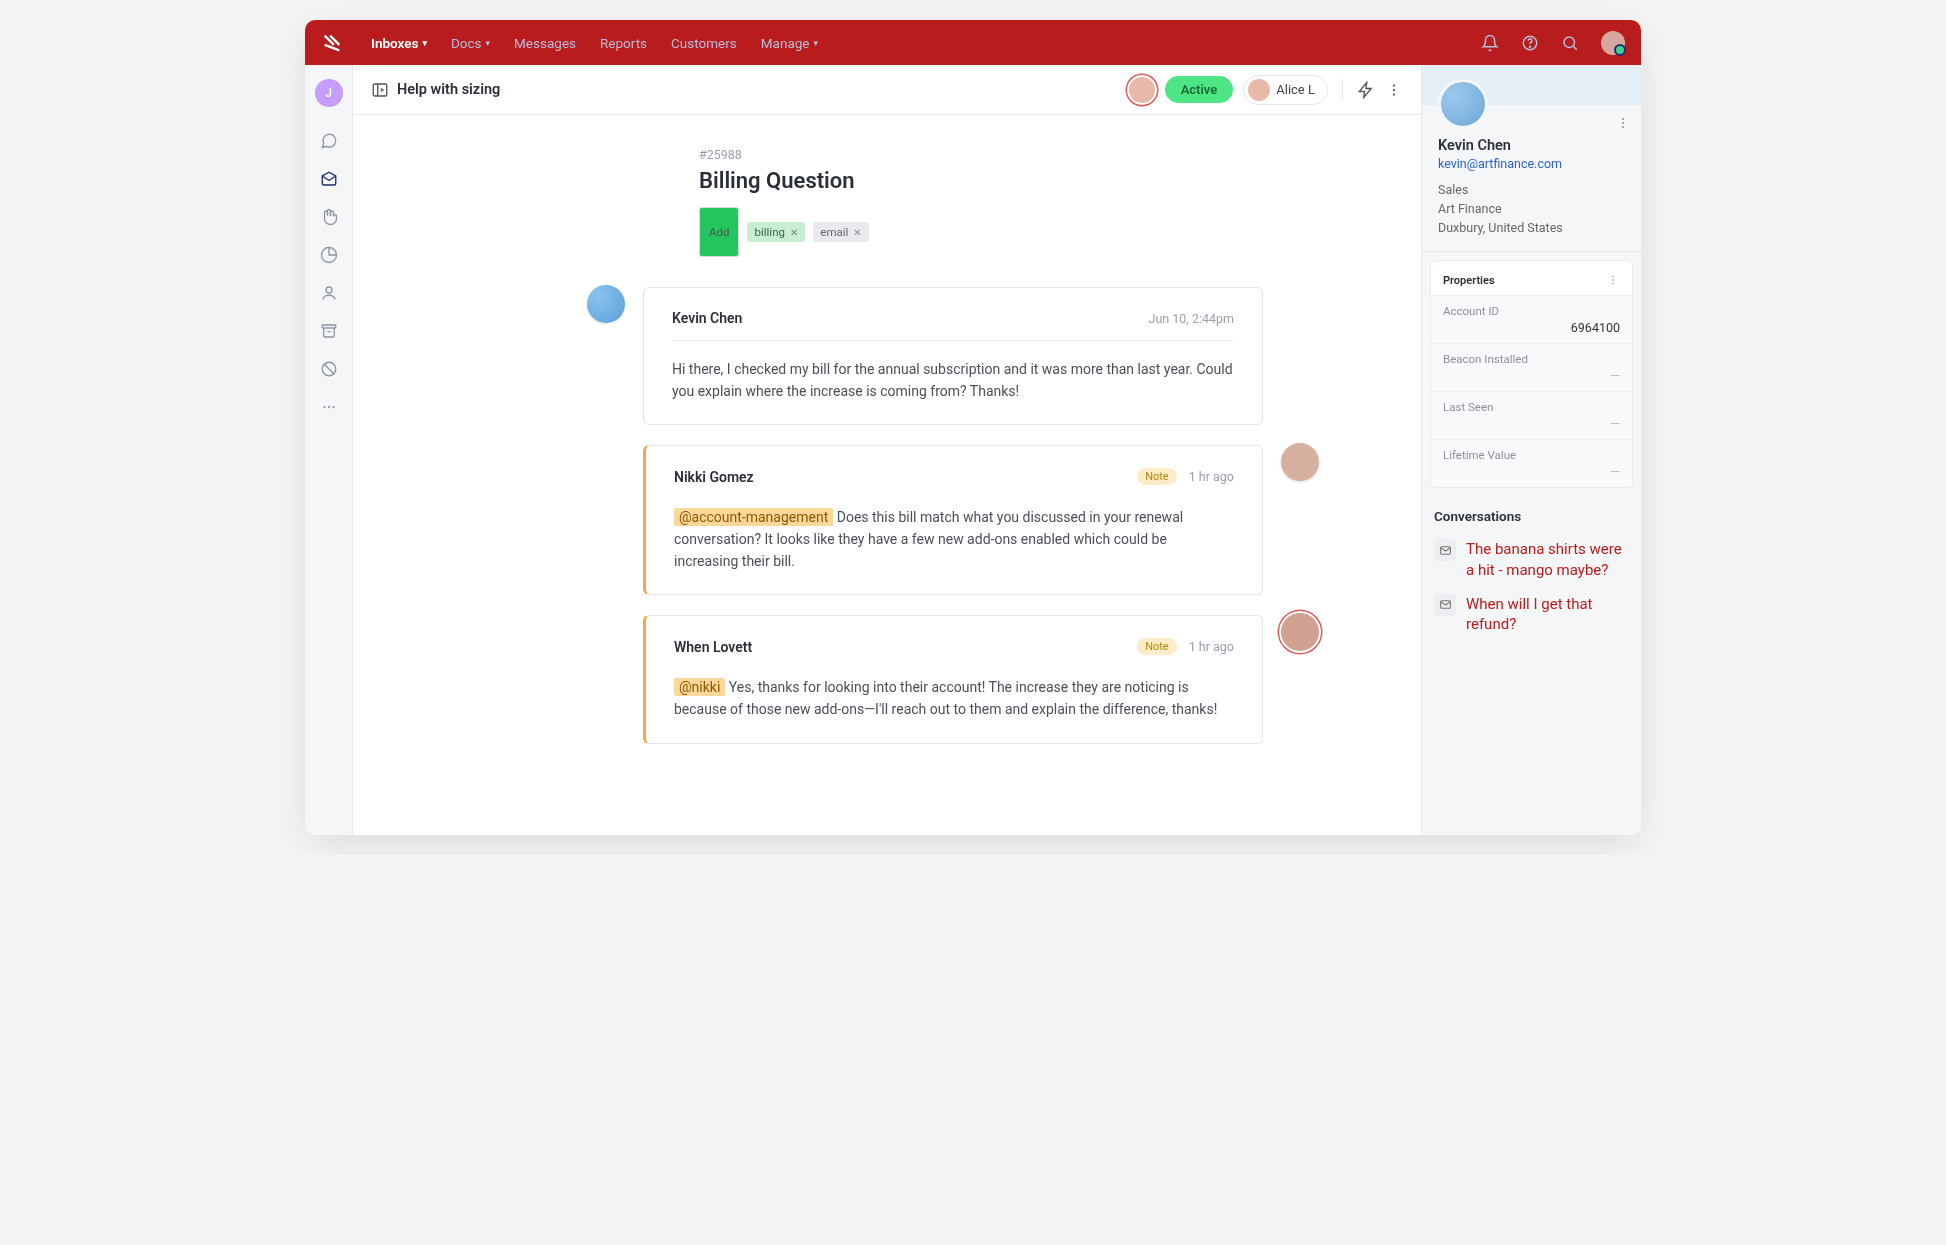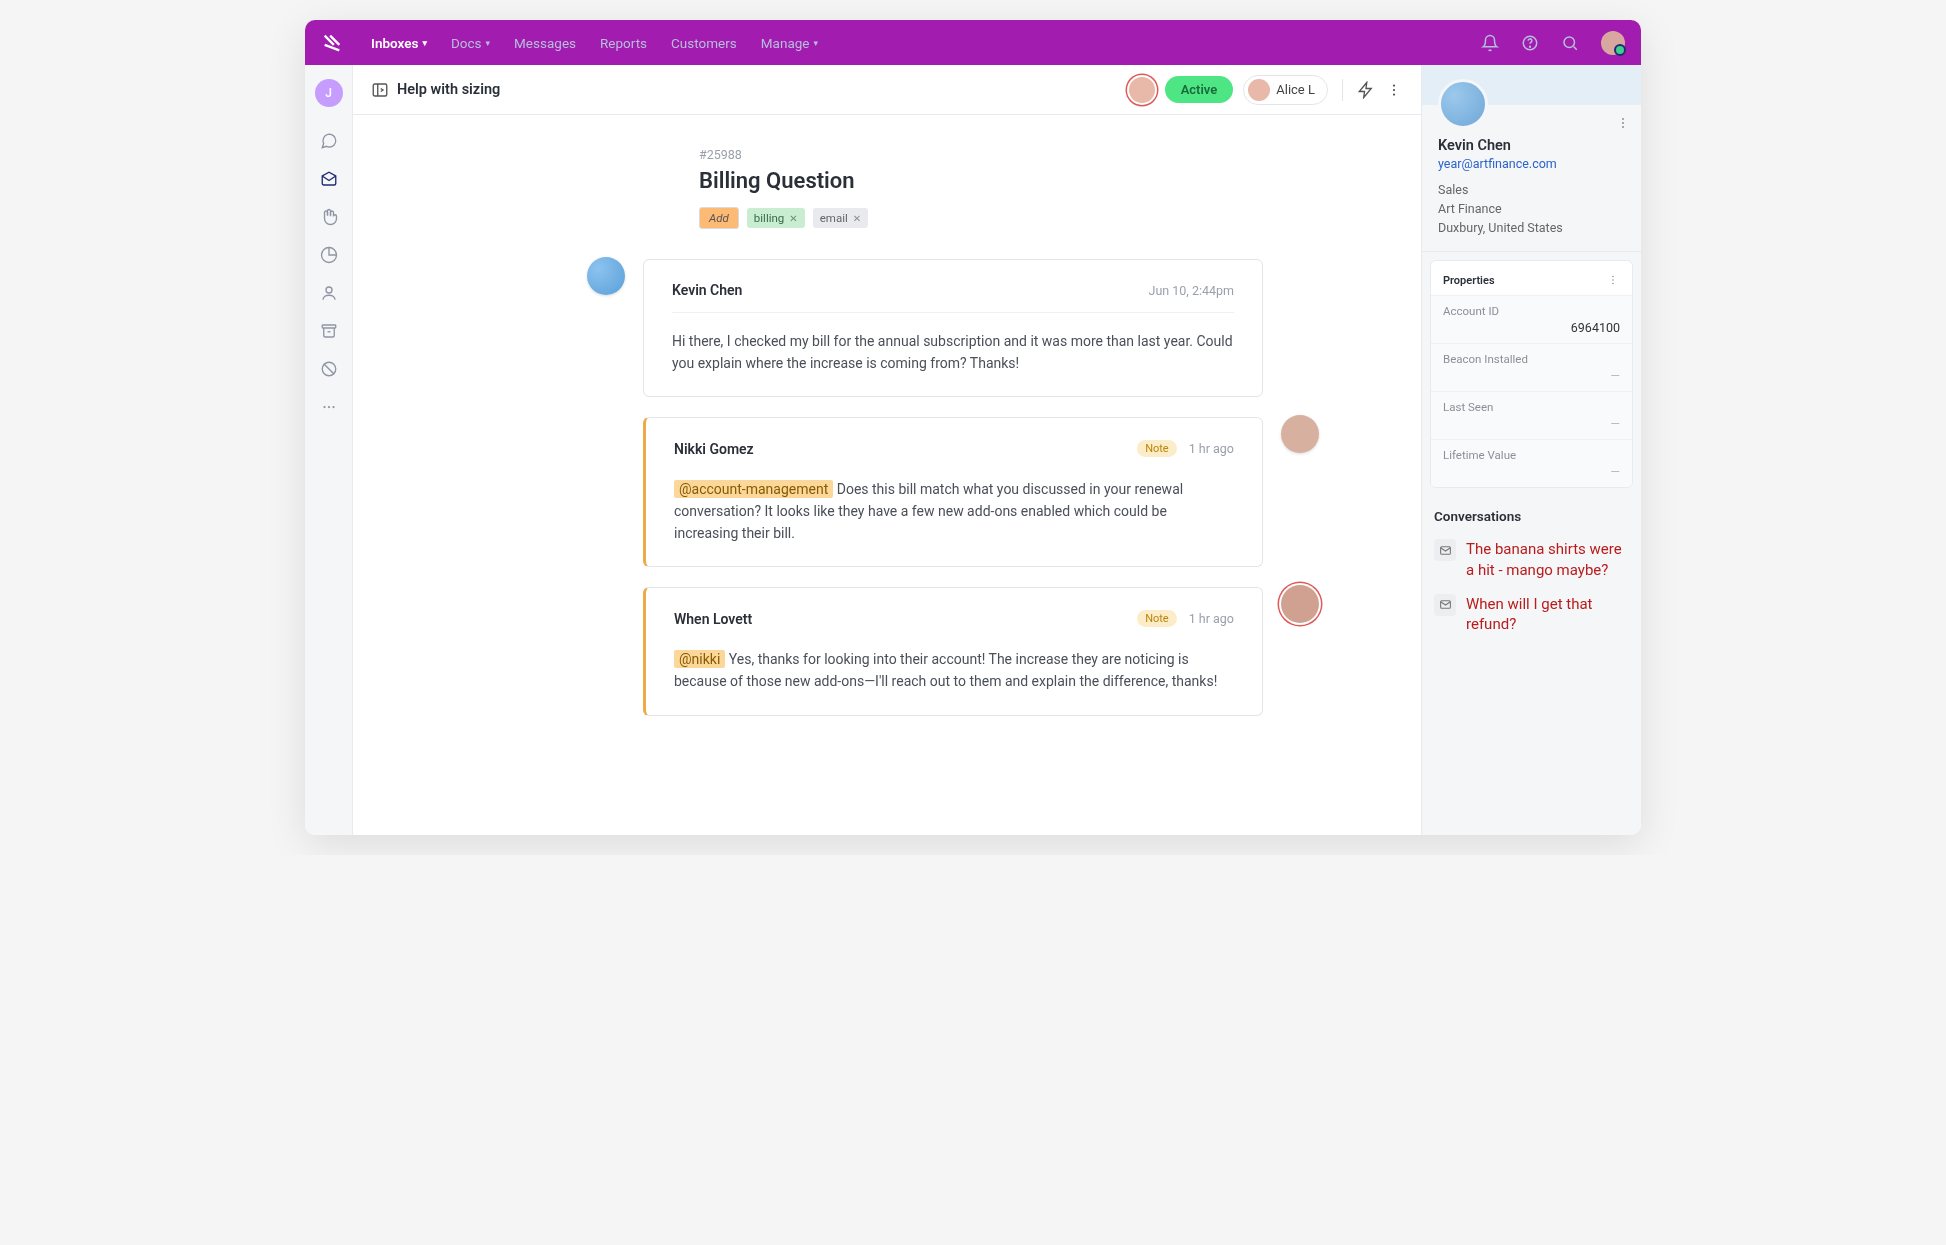--- a/index.html
+++ b/index.html
@@ -1,18 +1,18 @@
 <!DOCTYPE html>
 <html><head>
 <meta charset="utf-8">
 <style>
 * { box-sizing: border-box; margin: 0; padding: 0; }
 body { font-family: -apple-system, BlinkMacSystemFont, "Segoe UI", Roboto, Helvetica, Arial, sans-serif; background: #f5f5f5; padding: 20px; }
 .app-window { width: 1336px; height: 815px; margin: 0 auto; background: #fff; border-radius: 10px; overflow: hidden; box-shadow: 0 10px 40px rgba(0,0,0,0.1); display: flex; flex-direction: column; }
-.top-bar { background: #a21caf; height: 45px; display: flex; align-items: center; padding: 0 16px; color: #fff; flex-shrink: 0; }
+.top-bar { background: #b91c1c; height: 45px; display: flex; align-items: center; padding: 0 16px; color: #fff; flex-shrink: 0; }
 .logo { width: 22px; height: 22px; margin-right: 28px; display: flex; align-items: center; }
 .nav { display: flex; gap: 24px; font-size: 13.5px; }
 .nav-item { color: #b7bddc; cursor: pointer; display: flex; align-items: center; gap: 4px; }
 .nav-item.active { color: #fff; font-weight: 600; }
 .chev { font-size: 9px; }
 .top-right { margin-left: auto; display: flex; align-items: center; gap: 22px; color: #b7bddc; }
 .top-icon { width: 18px; height: 18px; cursor: pointer; display:flex; align-items:center; justify-content:center; }
 .avatar-sm { width: 24px; height: 24px; border-radius: 50%; background: #d8a8a0 center/cover; position: relative; }
 .avatar-sm::after { content:''; position:absolute; bottom:-1px; right:-1px; width:8px;height:8px;background:#3ecf8e;border:2px solid #1f2c73;border-radius:50%; }
 
@@ -32,21 +32,21 @@
 .status-pill { background: #4ee685; color: #0a3; color:#1a6b3a; font-weight:600; font-size: 13px; padding: 6px 16px; border-radius: 20px; }
 .assignee-pill { display:flex;align-items:center;gap:6px;border:1px solid #e3e5e9;border-radius:20px;padding:3px 12px 3px 4px;font-size:13px;color:#444; }
 .assignee-pill .face { width:22px;height:22px; }
 .vr { width:1px;height:22px;background:#e3e5e9;margin:0 4px; }
 .hdr-icon { width:18px;height:18px;color:#555;cursor:pointer; }
 
 .scroll { flex:1; overflow-y:auto; padding: 32px 60px 30px 60px; }
 .ticket-id { color:#9aa0ac; font-size:12.5px; margin-left:286px; }
 .ticket-title { font-size:22px; font-weight:600; color:#2a2f38; margin:6px 0 14px 286px; }
 .tags-row { display:flex;gap:8px;align-items:center; margin-left:286px; margin-bottom:30px; }
-.add-tag { border:1px solid #d8dbe0; font-size:11.5px; padding:3px 9px;border-radius:3px;color:#555;cursor:pointer;background:#fdba74;font-style:italic; }
+.add-tag { border:1px solid #d8dbe0; font-size:11.5px; padding:17px 9px;border-radius:3px;color:#555;cursor:pointer;background:#22c55e; }
 .tag { font-size:11.5px;padding:3px 7px;border-radius:3px;display:flex;align-items:center;gap:5px; }
 .tag.green { background:#c8edd0;color:#3a6b4a; }
 .tag.gray { background:#e8eaed;color:#666; }
 .tag-x { font-size:10px;cursor:pointer;opacity:.7; }
 
 .msg-wrap { position:relative; margin-left:230px; margin-bottom:20px; width:620px; }
 .msg-avatar { position:absolute; left:-56px; top:-2px; width:38px;height:38px;border-radius:50%; background: radial-gradient(circle at 30% 30%, #8cc3f0, #5a9fd8); box-shadow:0 1px 3px rgba(0,0,0,.15); }
 .msg-avatar.right { left:auto; right:-56px; background:#e0b8a0; }
 .msg-card { border:1px solid #e3e5e9; border-radius:6px; padding:22px 28px; background:#fff; }
 .msg-card.note { border-left:3px solid #f0a848; }
@@ -294,21 +294,21 @@
         <div class="cust-hero"></div>
         <div class="cust-avatar"></div>
         <div class="panel-more">
             <svg viewBox="0 0 24 24" width="16" height="16" fill="currentColor">
               <circle cx="12" cy="6" r="1.4"></circle>
               <circle cx="12" cy="12" r="1.4"></circle>
               <circle cx="12" cy="18" r="1.4"></circle>
             </svg>
           </div>
         <div class="cust-name">Kevin Chen</div>
-        <div class="cust-email">year@artfinance.com</div>
+        <div class="cust-email">kevin@artfinance.com</div>
         <div class="cust-meta">
           <div>Sales</div>
           <div>Art Finance</div>
           <div>Duxbury, United States</div>
         </div>
       </div>
 
       <div class="panel-section">
         <div class="panel-card">
           <div class="panel-card-h">

